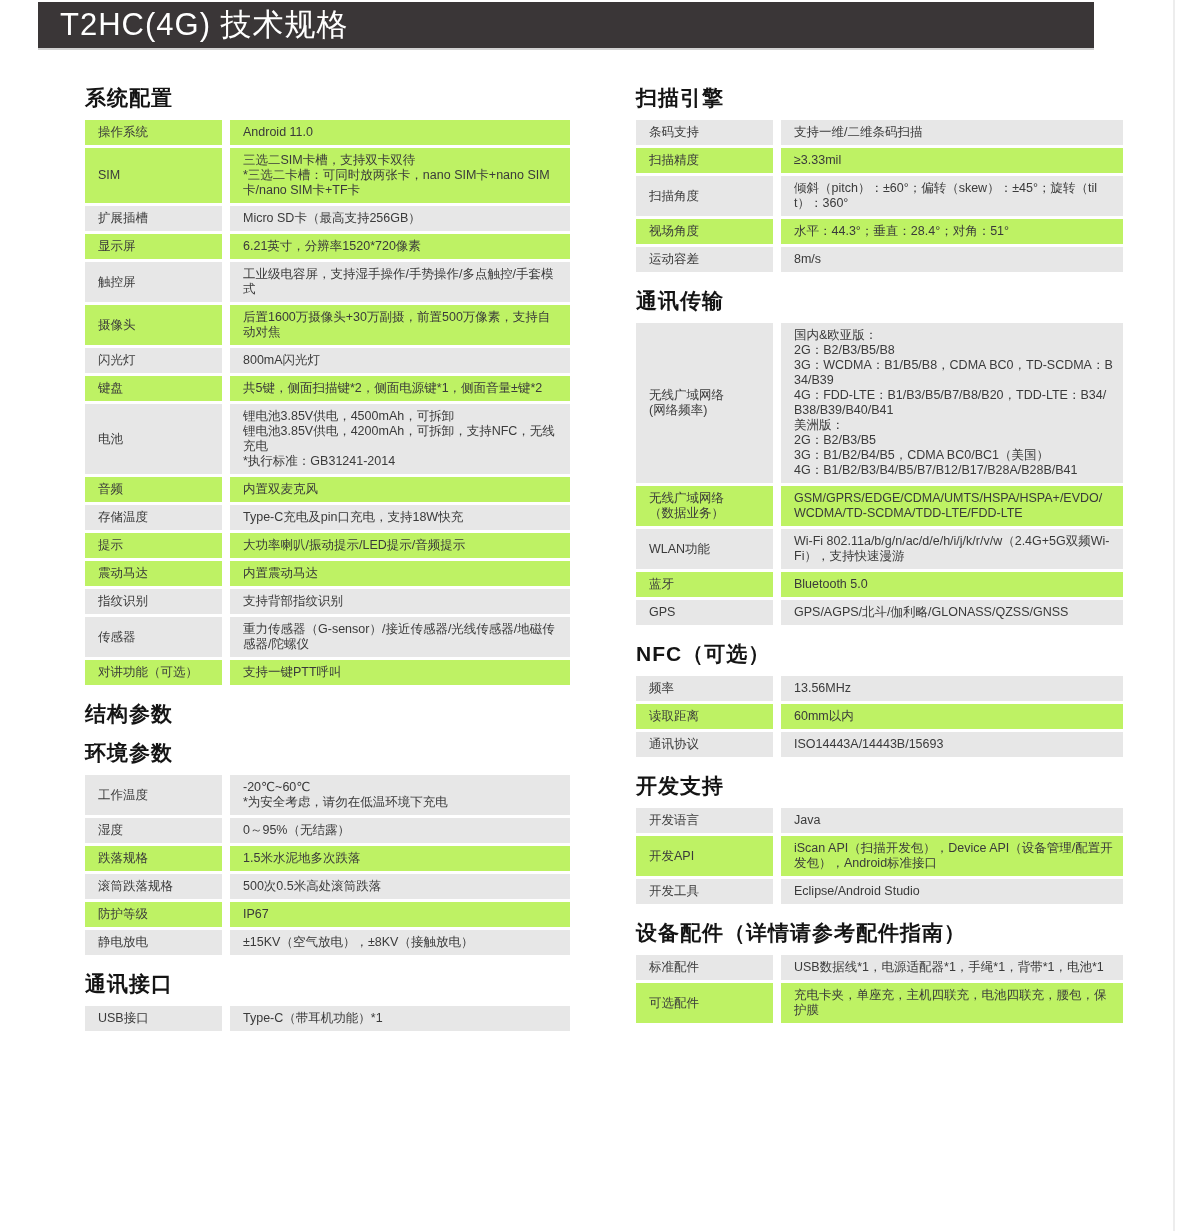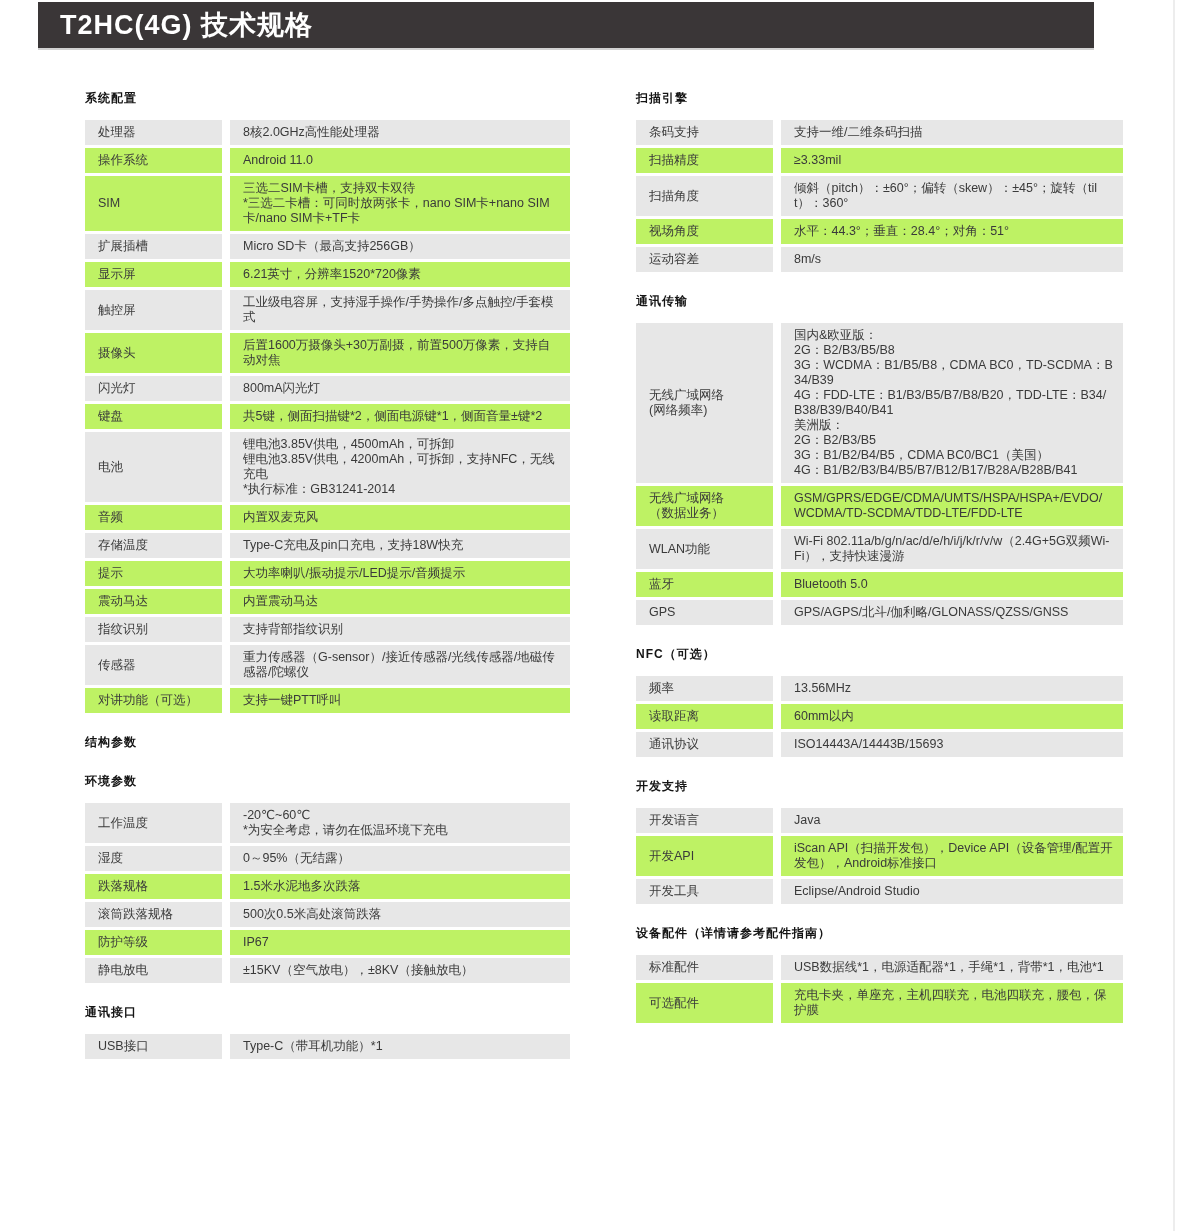--- a/index.html
+++ b/index.html
@@ -15,29 +15,29 @@
     position: absolute; top: 0; right: 4px; width: 2px; height: 100%;
     background: #ededed;
   }
   .title-bar {
     position: absolute; left: 38px; top: 2px; width: 1056px; height: 46px;
     display: flex; align-items: center;
     padding-left: 22px;
     box-shadow: 0 2px 0 rgba(0,0,0,0.18);
   }
   .title-bar .title-text {
-    font-size: 27px; font-weight: 700; letter-spacing: 1px;
+    font-size: 31px; font-weight: 400; letter-spacing: 1px;
   }
   .col { position: absolute; top: 88px; }
   .col-left  { left: 85px;  width: 485px; }
   .col-right { left: 636px; width: 487px; }
   .section { margin-top: 19px; }
   .section:first-child { margin-top: 0; }
   .section-title {
-    font-size: 12px; font-weight: 700; color: #141414;
+    font-size: 21px; font-weight: 700; color: #141414;
     letter-spacing: 1px; line-height: 20px;
     margin-bottom: 12px;
   }
   .spec-table { width: 100%; }
   .spec-row { display: flex; margin-bottom: 3px; }
   .cell {
     display: flex; align-items: center;
     font-size: 12.5px; line-height: 15px;
     padding: 5px 10px 5px 13px;
     min-height: 25px;
@@ -54,24 +54,20 @@
 <div class="page-edge"></div>
 
 <div class="title-bar" style="background: rgb(58, 54, 55);">
   <span class="title-text" style="color: rgb(255, 255, 255);">T2HC(4G) 技术规格</span>
 </div>
 
 <div class="col col-left">
   <div class="section">
     <div class="section-title">系统配置</div>
     <div class="spec-table">
-  <div class="spec-row row-dark">
-    <div class="cell label">处理器</div>
-    <div class="cell value">8核2.0GHz高性能处理器</div>
-  </div>
 
   <div class="spec-row row-light">
     <div class="cell label">操作系统</div>
     <div class="cell value">Android 11.0</div>
   </div>
 
 
   <div class="spec-row row-light">
     <div class="cell label">SIM</div>
     <div class="cell value">三选二SIM卡槽，支持双卡双待

